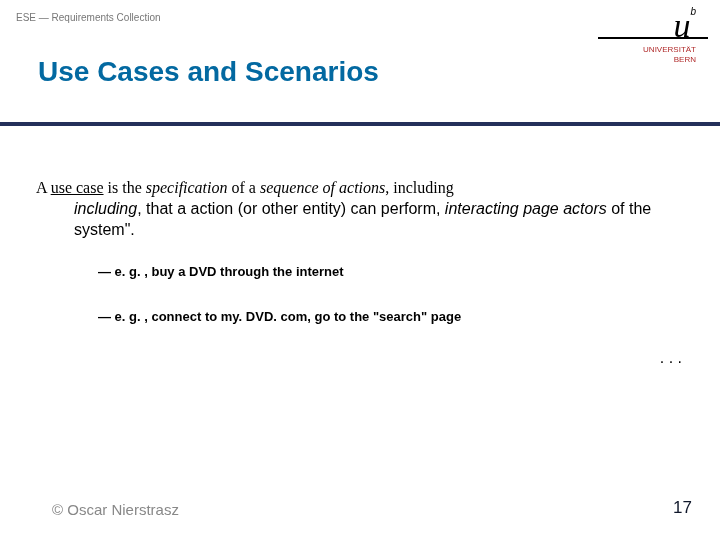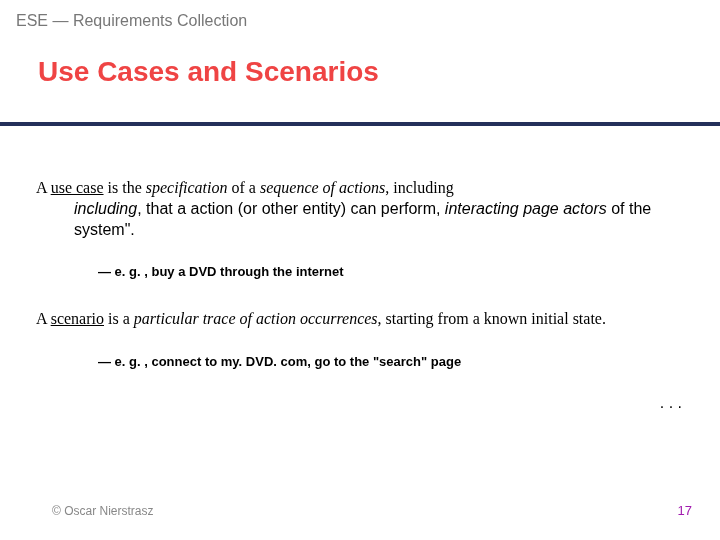--- a/index.html
+++ b/index.html
@@ -1,73 +1,77 @@
 <!DOCTYPE html>
 <html><head>
 <meta charset="utf-8">
 <style>
   * { margin: 0; padding: 0; box-sizing: border-box; }
   html, body { width: 720px; height: 540px; font-family: Arial, Helvetica, sans-serif; background: #fff; color: #000; }
   .slide { position: relative; width: 720px; height: 540px; overflow: hidden; }
 
-  .header-label { position: absolute; left: 16px; top: 12px; font-size: 16px; color: #777; }
+  .header-label { position: absolute; left: 16px; top: 12px; font-size: 10px; color: #777; }
 
   .logo-wrap { position: absolute; right: 12px; top: 6px; width: 110px; }
   .logo-b { text-align: right; padding-right: 12px; }
   .logo-b .small-b { font-size: 10px; font-style: italic; color: #000; vertical-align: top; }
   .logo-b .big-u { font-size: 34px; font-family: Georgia, 'Times New Roman', serif; font-style: italic; color: #000; line-height: 0.8; display: inline-block; transform: translateY(6px); }
   .logo-hr { height: 2px; background: #000; margin-top: 2px; width: 100%; }
   .logo-text { margin-top: 6px; text-align: right; font-size: 8px; line-height: 1.2; color: #b02a2a; padding-right: 12px; }
 
-  .title { position: absolute; left: 38px; top: 56px; font-size: 28px; font-weight: bold; color: #ef4444; }
+  .title { position: absolute; left: 38px; top: 56px; font-size: 28px; font-weight: bold; color: #0369a1; }
 
   .rule { position: absolute; left: 0; top: 122px; width: 100%; height: 4px; background: #24305a; }
 
   .body { position: absolute; left: 36px; top: 178px; right: 28px; color: #000; font-size: 16px; line-height: 1.3; }
   .para { margin-bottom: 24px; }
   .para .first { display: block; font-family: Liberation Serif, serif; }
   .para .rest { display: block; padding-left: 38px; }
   .example { padding-left: 62px; font-weight: bold; font-size: 13px; margin-bottom: 28px; }
   .ellipsis { text-align: right; padding-right: 10px; font-size: 16px; margin-top: -6px; }
   .u { text-decoration: underline; }
   .i { font-style: italic; }
 
-  .footer-left { position: absolute; left: 52px; bottom: 22px; font-size: 12px; color: #888; }
-  .footer-right { position: absolute; right: 28px; bottom: 22px; font-size: 13px; color: #a21caf; }
+  .footer-left { position: absolute; left: 52px; bottom: 22px; font-size: 15px; color: #888; }
+  .footer-right { position: absolute; right: 28px; bottom: 22px; font-size: 17px; color: #0f172a; }
 </style>
 </head>
 <body>
 <div class="slide">
 
   <div class="header-label">ESE — Requirements Collection</div>
 
+  <div class="logo-wrap">
+    <div class="logo-b">
+      <span class="big-u">u</span><span class="small-b">b</span>
+    </div>
+    <div class="logo-hr"></div>
+    <div class="logo-text">
+      <span>UNIVERSITÄT</span><br>
+      <span>BERN</span>
+    </div>
+  </div>
 
   <div class="title">Use Cases and Scenarios</div>
 
   <div class="rule"></div>
 
   <div class="body">
 
     <div class="para">
       <span class="first">
         <span>A </span><span class="u">use case</span><span> is the </span><span class="i">specification</span><span> of a </span><span class="i">sequence of actions</span><span>, including </span>
       </span>
       <span class="rest">
         <span class="i">including</span><span>, that a action (or other entity) can perform, </span><span class="i">interacting page actors</span><span> of the system".</span>
       </span>
     </div>
 
     <div class="example">— e. g. , buy a DVD through the internet</div>
 
-    <div class="para">
-      <span class="first">
-        <span>A </span><span class="u">scenario</span><span> is a </span><span class="i">particular trace of action occurrences</span><span>, starting from a known initial state.</span>
-      </span>
-      <span class="rest"></span>
-    </div>
 
     <div class="example">— e. g. , connect to my. DVD. com, go to the "search" page</div>
 
     <div class="ellipsis">. . .</div>
   </div>
 
   <div class="footer-left">© Oscar Nierstrasz</div>
   <div class="footer-right">17</div>
 
 </div>

